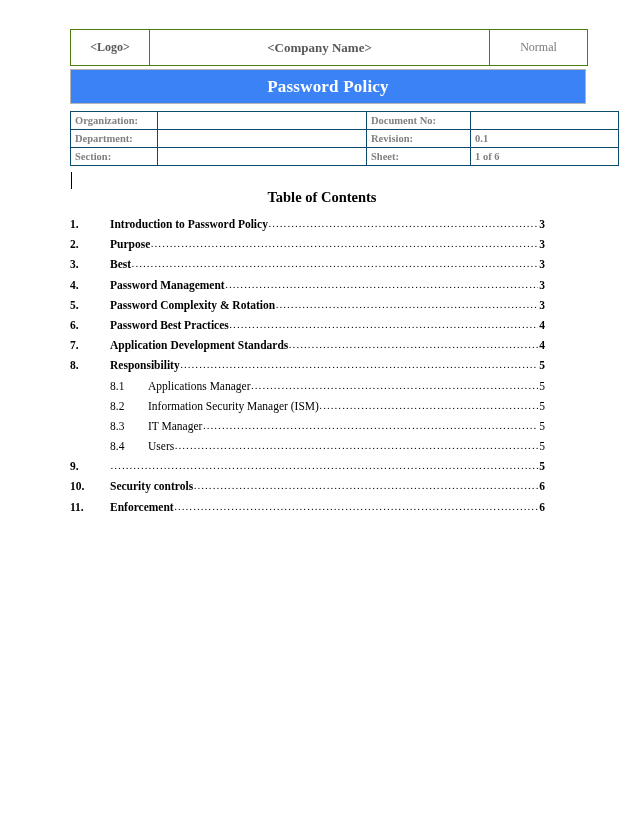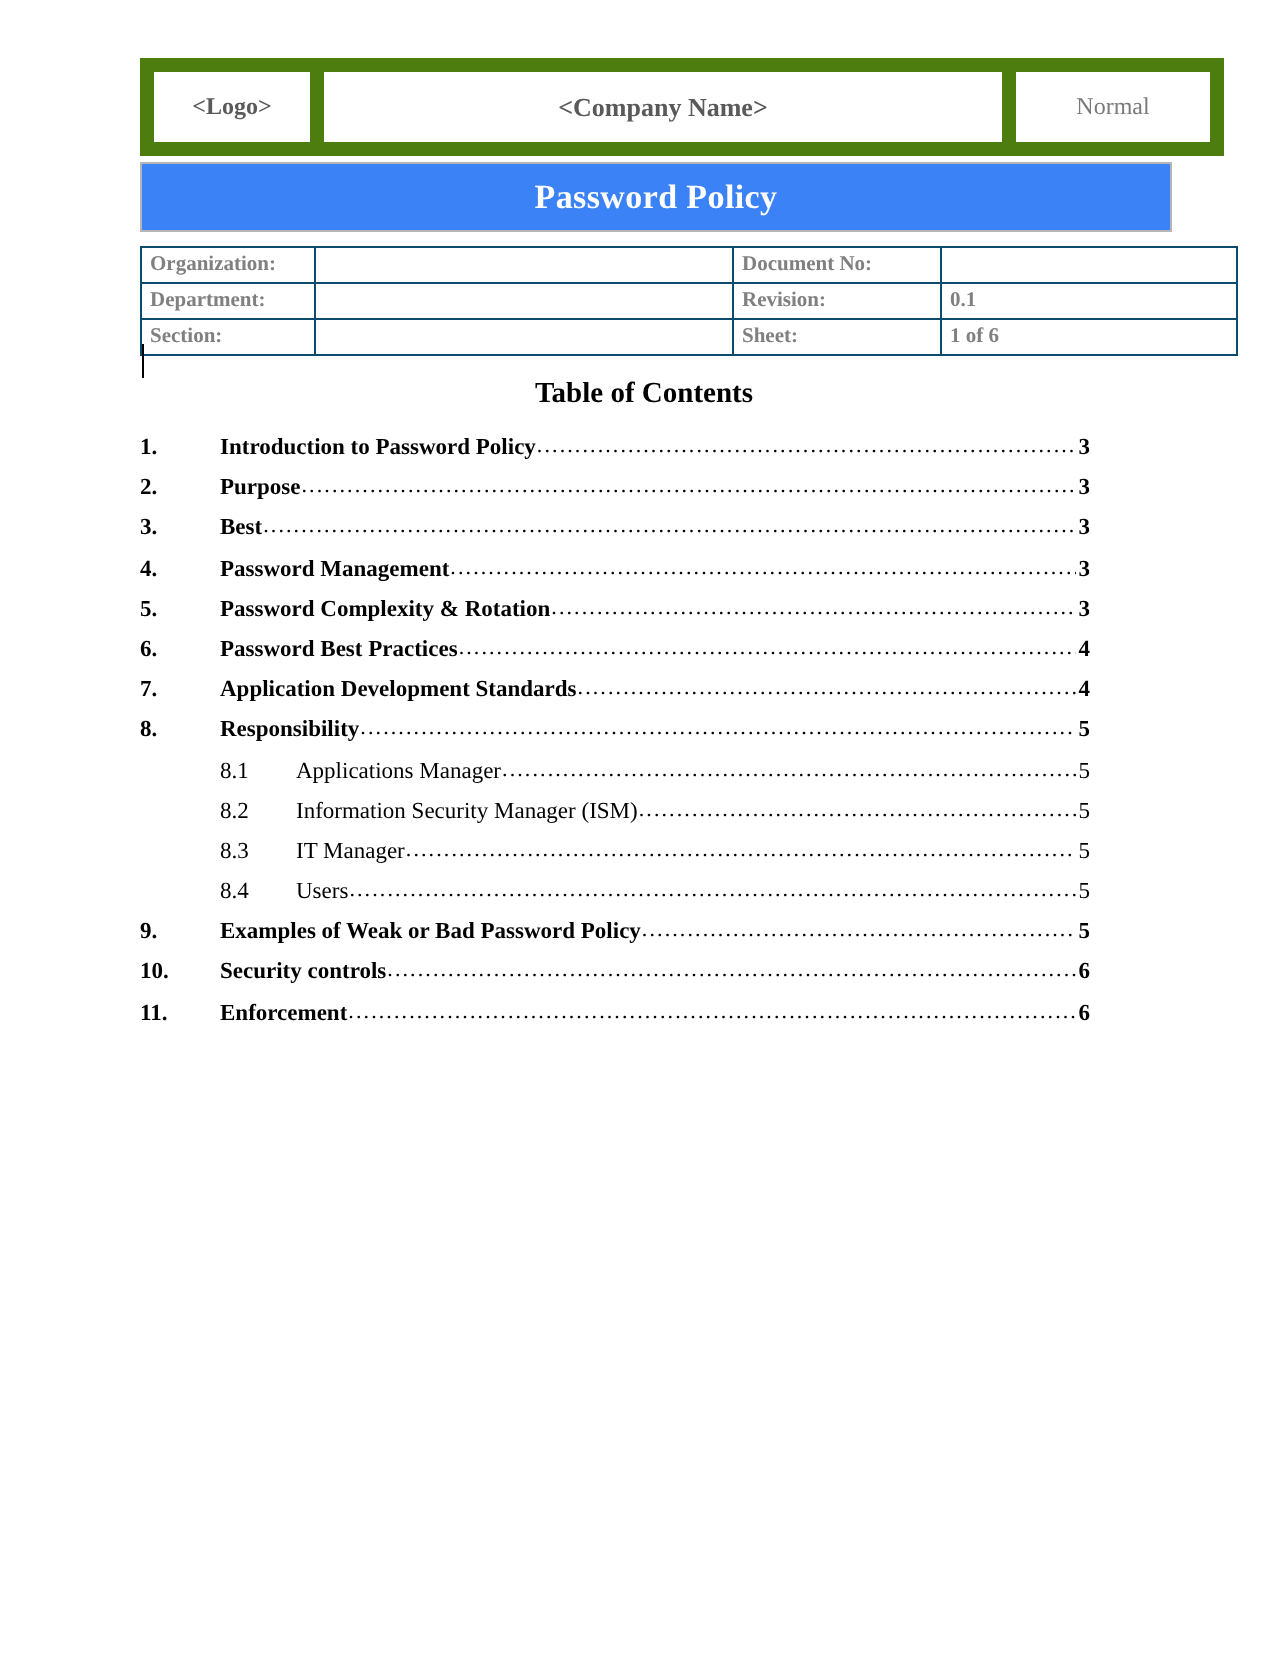--- a/index.html
+++ b/index.html
@@ -30,21 +30,21 @@
     top: 29px;
     width: 516px;
   }
 
   table.hdr {
     border-collapse: collapse;
     width: 516px;
     table-layout: fixed;
   }
   table.hdr td {
-    border: 7px solid #4d7c0f;
+    border: 1px solid #4d7c0f;
     padding: 0;
     vertical-align: middle;
   }
 
   .cell-logo {
     width: 78px;
     height: 35px;
     text-align: center;
     font-weight: bold;
     font-size: 12px;
@@ -325,21 +325,20 @@
       <div class="toc-row lvl2">
         <span class="toc-num">8.4</span>
         <span class="toc-title">Users</span>
         <span class="toc-dots">
           <i>........................................................................................................................................................................................................</i>
         </span>
         <span class="toc-page">5</span>
       </div>
       <div class="toc-row lvl1">
         <span class="toc-num">9.</span>
-        <span class="toc-title">Examples of Weak or Bad Password Policy</span>
         <span class="toc-dots">
           <i>........................................................................................................................................................................................................</i>
         </span>
         <span class="toc-page">5</span>
       </div>
       <div class="toc-row lvl1">
         <span class="toc-num">10.</span>
         <span class="toc-title">Security controls</span>
         <span class="toc-dots">
           <i>........................................................................................................................................................................................................</i>

